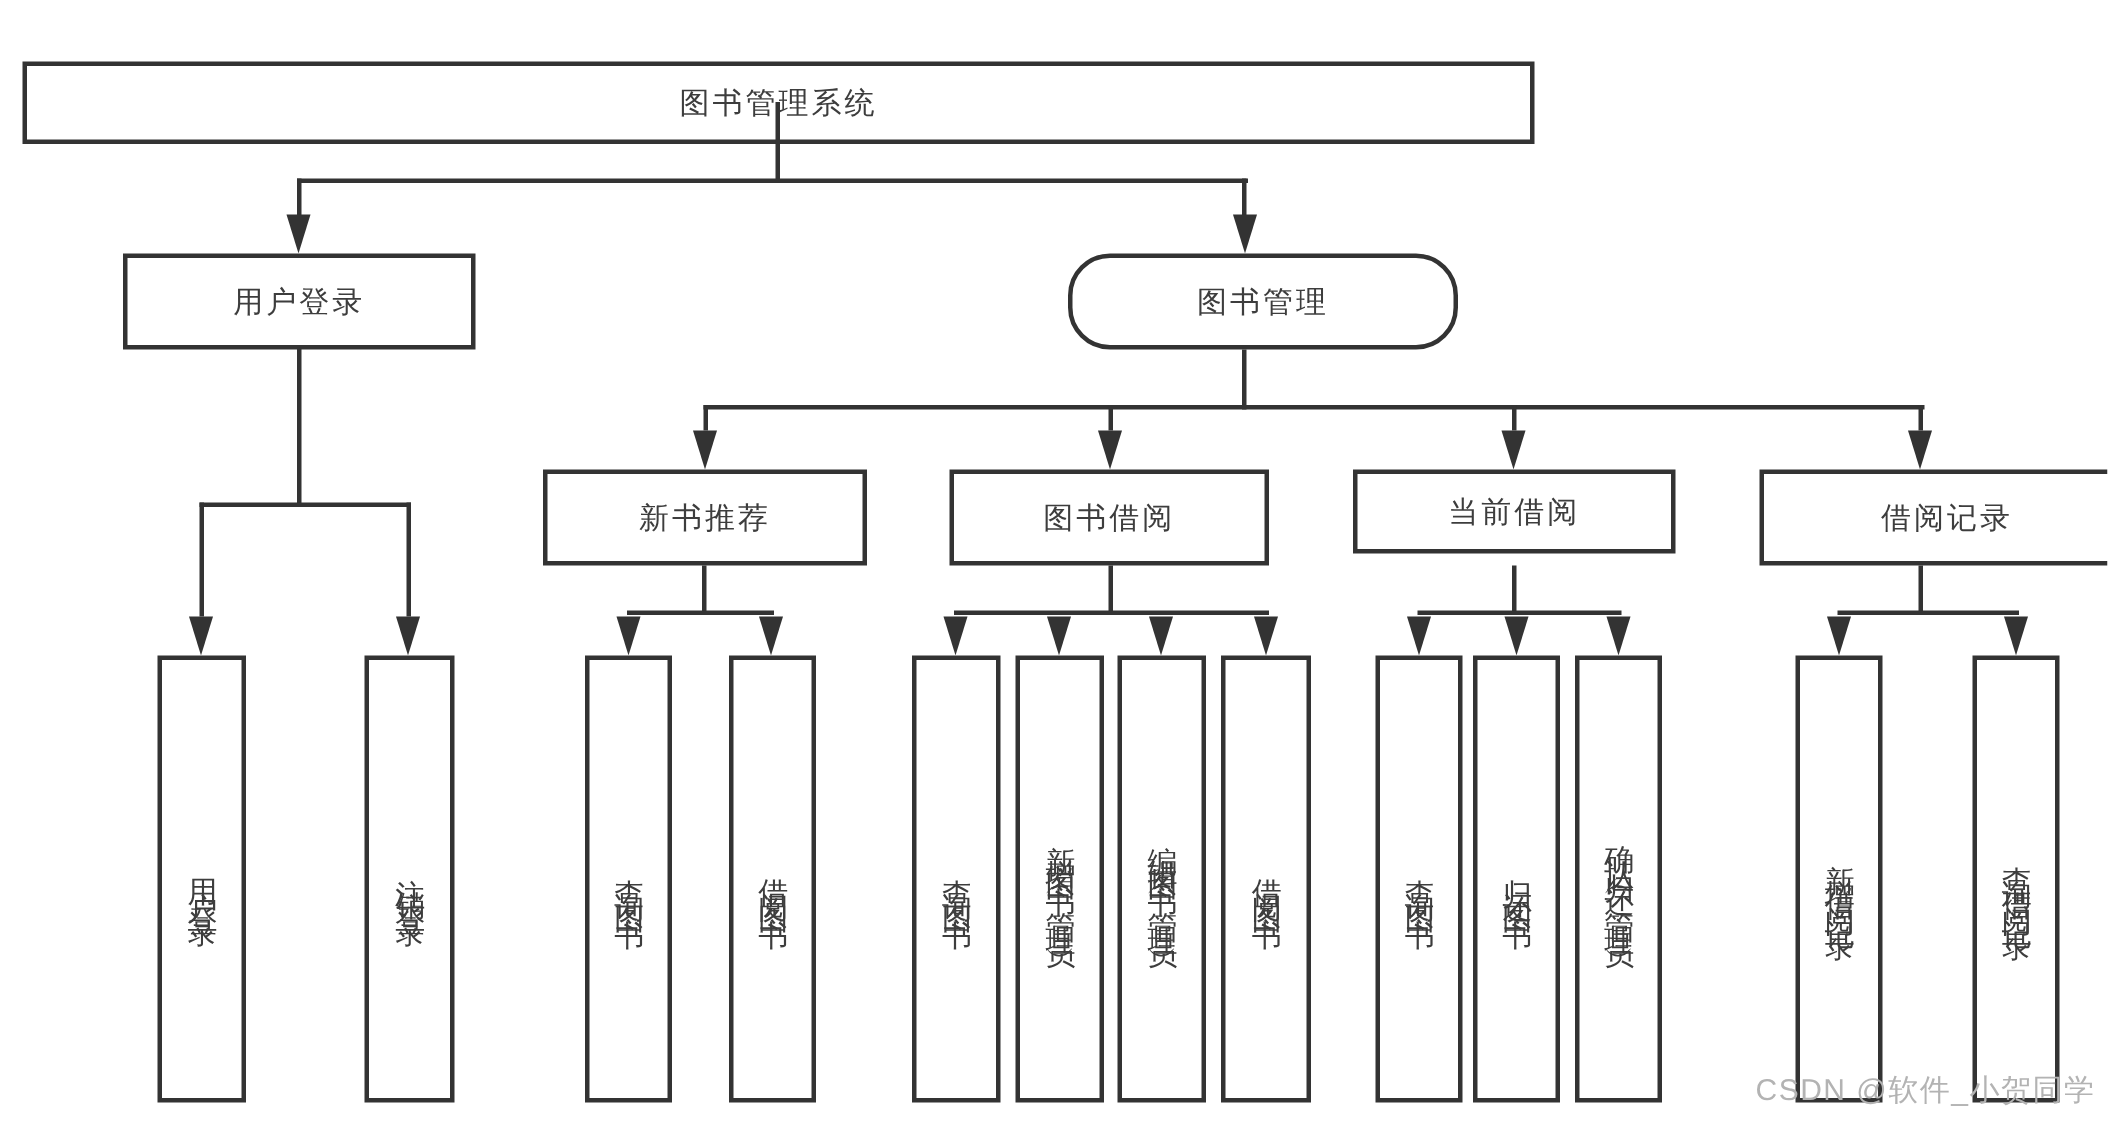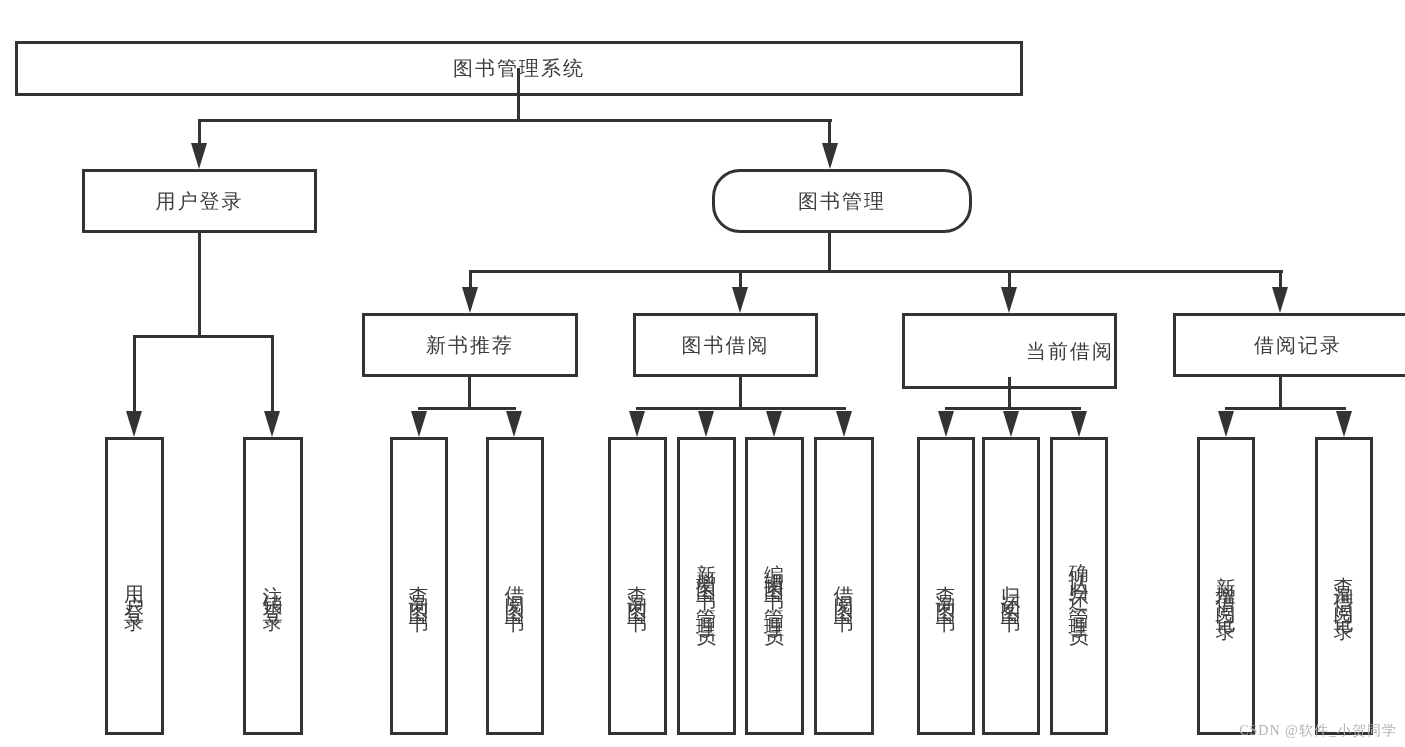--- a/index.html
+++ b/index.html
@@ -34,23 +34,23 @@
   }
   .line{position:absolute;background:var(--line);}
   .arrow{
     position:absolute;width:0;height:0;
     border-left:8px solid transparent;
     border-right:8px solid transparent;
     border-top:26px solid var(--line);
   }
   .watermark{
     position:absolute;right:8px;bottom:7px;
-    font-size:14px;color:var(--watermark);
+    font-size:20px;color:var(--watermark);
     letter-spacing:1px;z-index:5;
-    font-family:Liberation Serif, serif;
+    font-family:Liberation Sans, sans-serif;
   }
 </style>
 </head>
 <body>
 
 <div id="diagram">
 
   <div class="box" style="left:15px;top:13px;width:1008px;height:55px;margin-top:28px;">
     <span>图书管理系统</span>
   </div>
@@ -83,24 +83,24 @@
   <div class="line" style="left:1008px;top:270px;width:3px;height:17px;"></div>
   <div class="line" style="left:1279px;top:270px;width:3px;height:17px;"></div>
   <div class="arrow" style="left:462px;top:287px;"></div>
   <div class="arrow" style="left:732px;top:287px;"></div>
   <div class="arrow" style="left:1001px;top:287px;"></div>
   <div class="arrow" style="left:1272px;top:287px;"></div>
 
   <div class="box" style="left:362px;top:313px;width:216px;height:64px;">
     <span>新书推荐</span>
   </div>
-  <div class="box" style="left:633px;top:313px;width:185px;height:64px;">
+  <div class="box" style="left:633px;top:313px;width:213px;height:64px;">
     <span>图书借阅</span>
   </div>
-  <div class="box" style="left:902px;top:313px;width:215px;height:76px;justify-content:flex-end;">
+  <div class="box" style="left:902px;top:313px;width:215px;height:56px;">
     <span>当前借阅</span>
   </div>
   <div class="box" style="left:1173px;top:313px;width:250px;height:64px;">
     <span>借阅记录</span>
   </div>
 
   <div class="line" style="left:468px;top:377px;width:3px;height:32px;"></div>
   <div class="line" style="left:418px;top:407px;width:98px;height:3px;"></div>
   <div class="arrow" style="left:411px;top:411px;"></div>
   <div class="arrow" style="left:506px;top:411px;"></div>

